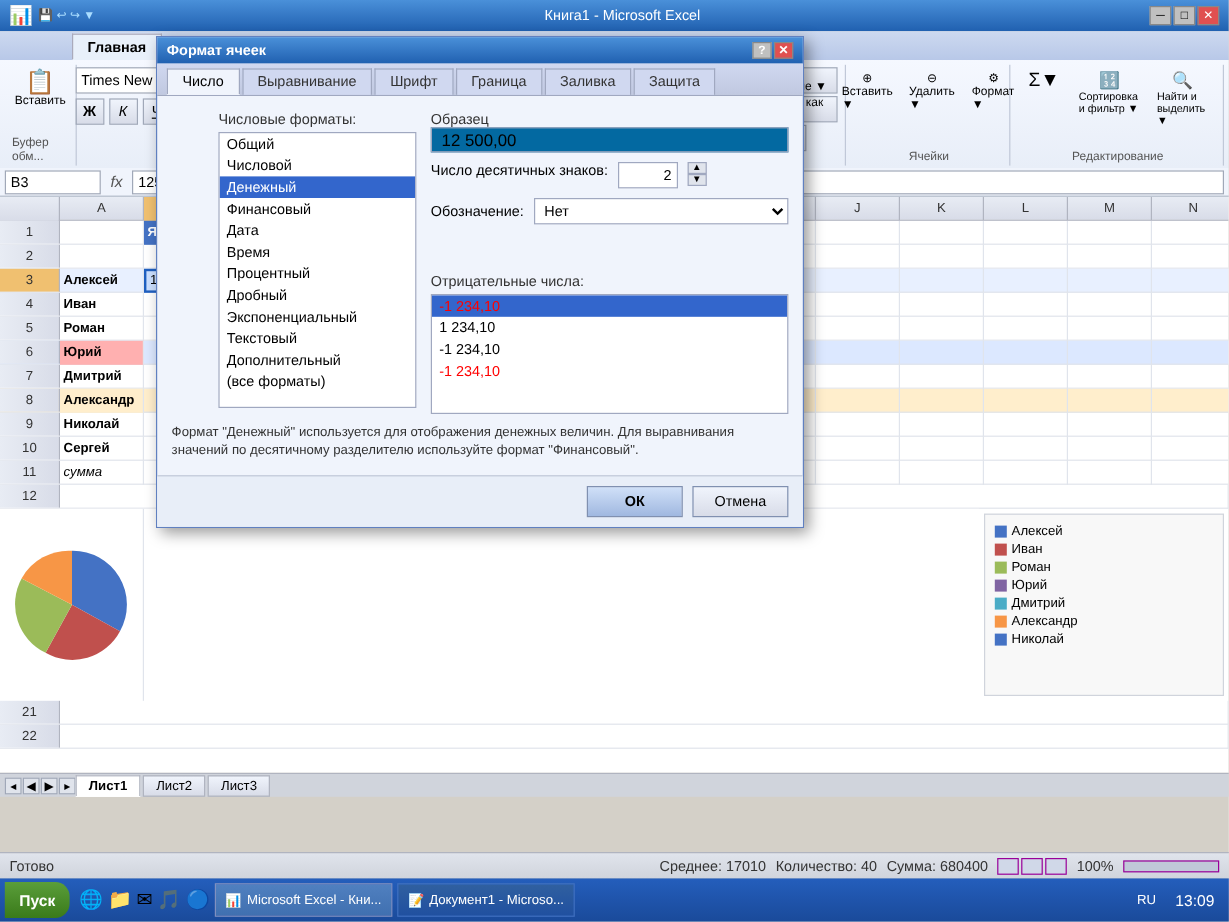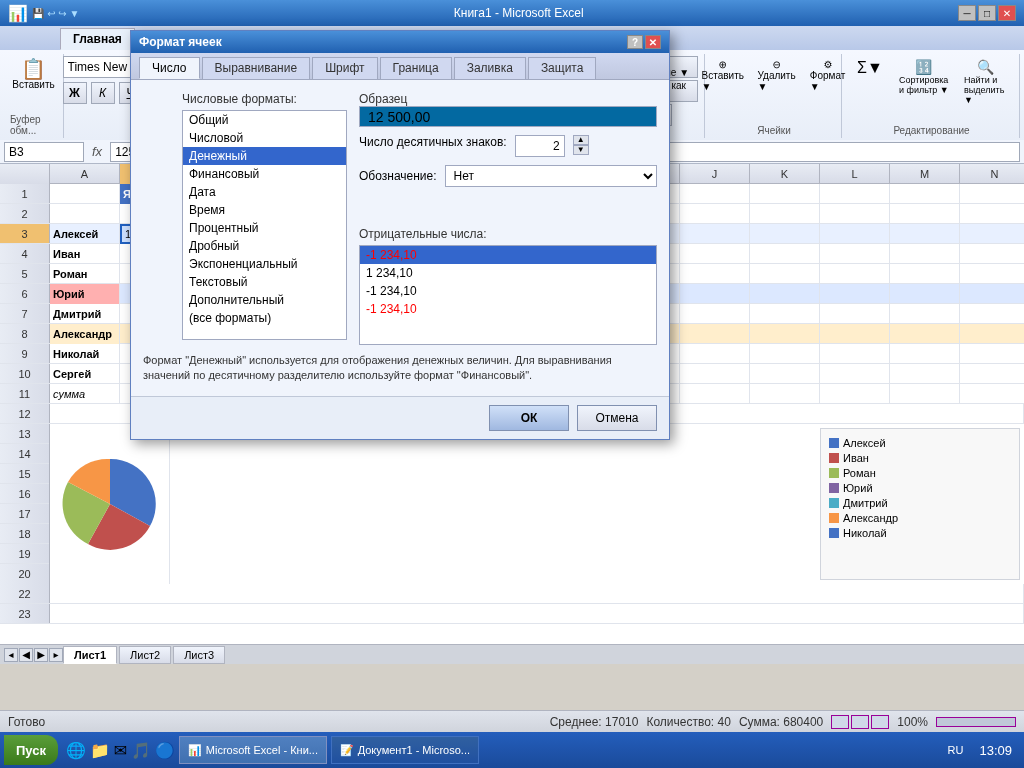--- a/index.html
+++ b/index.html
@@ -717,30 +717,20 @@
         <div class="ss-cell"></div>
       </div>
 
       <div class="ss-row">
         <div class="row-header">12</div>
         <div class="ss-cell" style="width:470px;"></div>
         <div class="ss-cell" style="flex:1;"></div>
       </div>
 
       <div style="display:flex;height:160px;">
-        <div style="width:50px;border-right:1px solid #b0b4c0;background:linear-gradient(to right,#e8ecf4,#d8dce8);display:flex;flex-direction:column;">
-          <div style="height:20px;display:flex;align-items:center;justify-content:center;font-size:11px;color:#333;border-bottom:1px solid #e0e4ec;">13</div>
-          <div style="height:20px;display:flex;align-items:center;justify-content:center;font-size:11px;color:#333;border-bottom:1px solid #e0e4ec;">14</div>
-          <div style="height:20px;display:flex;align-items:center;justify-content:center;font-size:11px;color:#333;border-bottom:1px solid #e0e4ec;">15</div>
-          <div style="height:20px;display:flex;align-items:center;justify-content:center;font-size:11px;color:#333;border-bottom:1px solid #e0e4ec;">16</div>
-          <div style="height:20px;display:flex;align-items:center;justify-content:center;font-size:11px;color:#333;border-bottom:1px solid #e0e4ec;">17</div>
-          <div style="height:20px;display:flex;align-items:center;justify-content:center;font-size:11px;color:#333;border-bottom:1px solid #e0e4ec;">18</div>
-          <div style="height:20px;display:flex;align-items:center;justify-content:center;font-size:11px;color:#333;border-bottom:1px solid #e0e4ec;">19</div>
-          <div style="height:20px;display:flex;align-items:center;justify-content:center;font-size:11px;color:#333;">20</div>
-        </div>
 
         <div style="width:120px;background:white;border-right:1px solid #e0e4ec;display:flex;align-items:center;justify-content:center;">
           <svg width="100" height="100" viewBox="0 0 100 100">
 
             <path d="M50,50 L50,5 A45,45 0 0,1 90,72 Z" fill="#4472C4"></path>
             <path d="M50,50 L90,72 A45,45 0 0,1 28,90 Z" fill="#C0504D"></path>
             <path d="M50,50 L28,90 A45,45 0 0,1 8,28 Z" fill="#9BBB59"></path>
             <path d="M50,50 L8,28 A45,45 0 0,1 50,5 Z" fill="#F79646"></path>
           </svg>
         </div>
@@ -772,25 +762,25 @@
             <span>Александр</span>
           </div>
           <div class="legend-item">
             <div class="legend-color" style="background:#4472C4;"></div>
             <span>Николай</span>
           </div>
         </div>
       </div>
 
       <div class="ss-row">
+        <div class="row-header">21</div>
+        <div class="ss-cell" style="flex:1;"></div>
+      </div>
+      <div class="ss-row">
         <div class="row-header">22</div>
-        <div class="ss-cell" style="flex:1;"></div>
-      </div>
-      <div class="ss-row">
-        <div class="row-header">23</div>
         <div class="ss-cell" style="flex:1;"></div>
       </div>
 
     </div>
   </div>
 </div>
 
 <div style="display:flex;align-items:center;height:20px;background:#d0d4dc;border-top:1px solid #b0b4c0;">
   <div style="display:flex;gap:1px;padding-left:4px;">
     <div style="width:14px;height:14px;background:#e0e4ec;border:1px solid #a0a8b8;display:flex;align-items:center;justify-content:center;font-size:10px;cursor:pointer;">◂</div>

